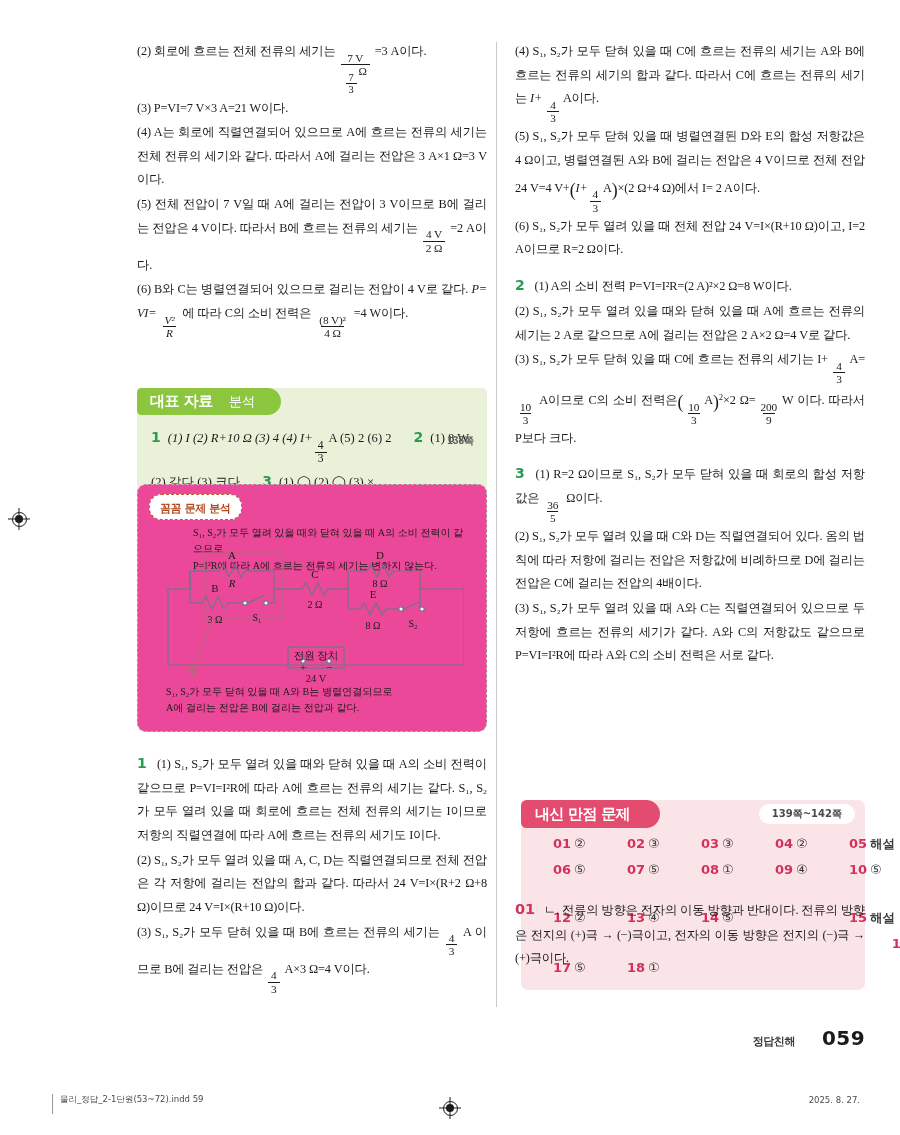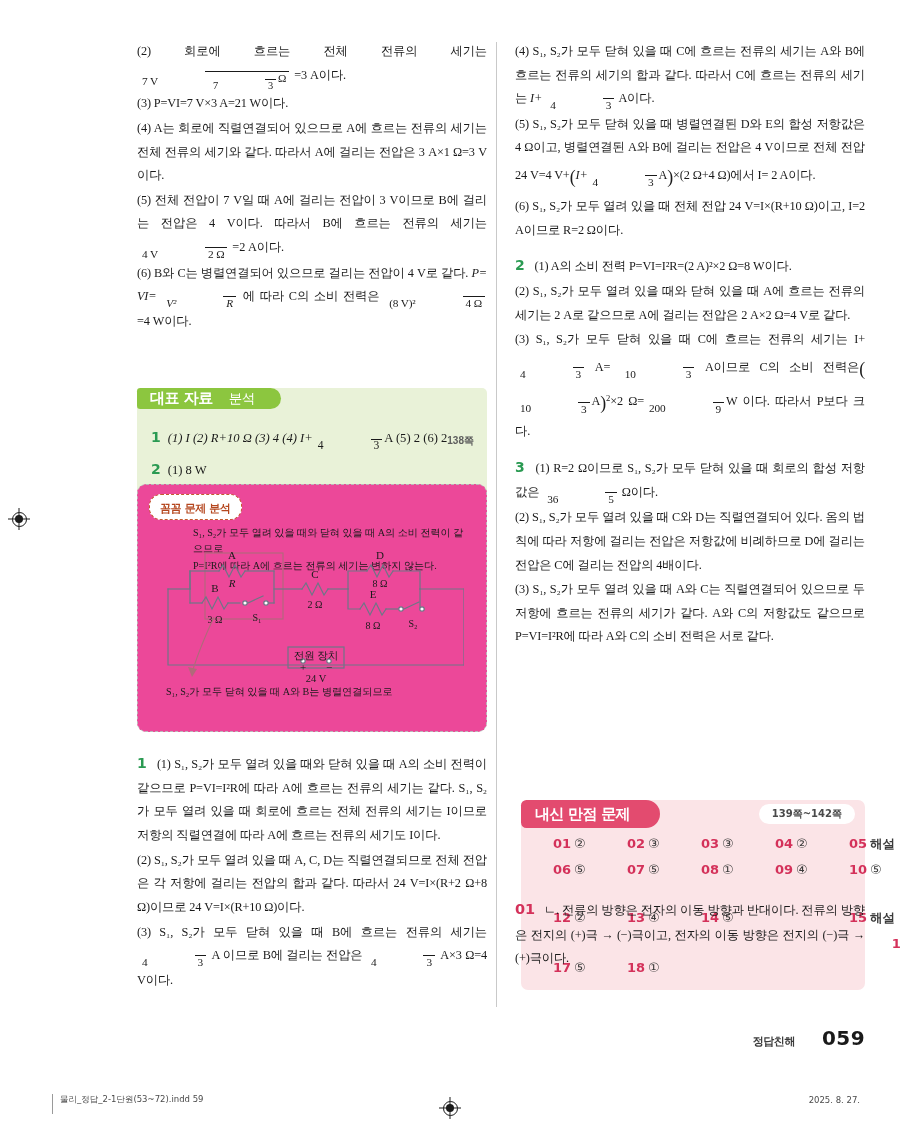--- a/index.html
+++ b/index.html
@@ -47,22 +47,22 @@
     width: 1px; height: 965px; background: #c9c9c9;
   }
 
   p.para { margin-bottom: 1px; text-indent: 0; }
 
   
   .mi { font-family: "Liberation Serif", serif; font-style: italic; }
   .mu { font-family: "Liberation Serif", serif; font-style: normal; }
   .sup { font-size: 0.70em; vertical-align: 0.45em; }
   .frac {
-    display: inline-flex; flex-direction: row; align-items: center;
-    vertical-align: -0.55em; margin: 0 2px; line-height: 1.08; gap: 44px;
+    display: inline-flex; flex-direction: column; align-items: center;
+    vertical-align: -0.55em; margin: 0 2px; line-height: 1.08;
   }
   .frac .num { padding: 0 3px; font-size: 0.92em; }
   .frac .den { padding: 0 3px; font-size: 0.92em; border-top: 1px solid #1a1a1a; }
   .bigparen { font-size: 1.45em; vertical-align: -0.22em; font-family: "Liberation Serif", serif; }
   .qnum {
     font-family: "DejaVu Sans", sans-serif; font-weight: bold;
     font-size: 14px; color: #2a9a52; margin-right: 7px;
   }
   .qnum-red {
     font-family: "DejaVu Sans", sans-serif; font-weight: bold;
@@ -71,21 +71,21 @@
   .spacer-sm { height: 9px; }
 
   
   .green-box {
     position: absolute; left: 137px; top: 388px;
     width: 350px; background: #e9f2d8;
     border-radius: 5px; padding: 34px 14px 15px 14px;
   }
   .green-tab {
     position: absolute; left: 0; top: 0;
-    height: 21px; padding: 0 26px 0 13px;
+    height: 27px; padding: 0 26px 0 13px;
     background: #8cc63f; border-radius: 5px 16px 16px 5px;
     display: flex; align-items: center;
   }
   .green-tab span {
     font-family: "DejaVu Sans", sans-serif; font-weight: bold;
     font-size: 15px; color: #ffffff; letter-spacing: -0.5px;
   }
   .green-tab .thin { font-weight: normal; font-size: 13.5px; margin-left: 16px; }
   .page-ref {
     position: absolute; right: 13px; top: 6px;
@@ -355,20 +355,21 @@
       </g>
 
       <g stroke="#b06a7a" stroke-width="1.1" fill="none">
         <path d="M52 66 C 40 92, 34 108, 30 122"></path>
         <path d="M26 116 L30 126 L35 118" fill="#b06a7a" stroke="none"></path>
       </g>
     </svg>
 
     <div class="dash-foot">
       <div>S₁, S₂가 모두 닫혀 있을 때 A와 B는 병렬연결되므로</div>
+      <div>A에 걸리는 전압은 B에 걸리는 전압과 같다.</div>
     </div>
   </div>
 
   <div class="col" style="left:137px; top:750px; width:350px;">
     <p class="para">
       <span class="qnum">1</span>
       <span>(1) S₁, S₂가 모두 열려 있을 때와 닫혀 있을 때 A의 소비 전력이 같으므로 P=VI=I²R에 따라 A에 흐르는 전류의 세기는 같다. S₁, S₂가 모두 열려 있을 때 회로에 흐르는 전체 전류의 세기는 I이므로 저항의 직렬연결에 따라 A에 흐르는 전류의 세기도 I이다.</span>
     </p>
     <p class="para">(2) S₁, S₂가 모두 열려 있을 때 A, C, D는 직렬연결되므로 전체 전압은 각 저항에 걸리는 전압의 합과 같다. 따라서 24 V=I×(R+2 Ω+8 Ω)이므로 24 V=I×(R+10 Ω)이다.</p>
     <p class="para">

